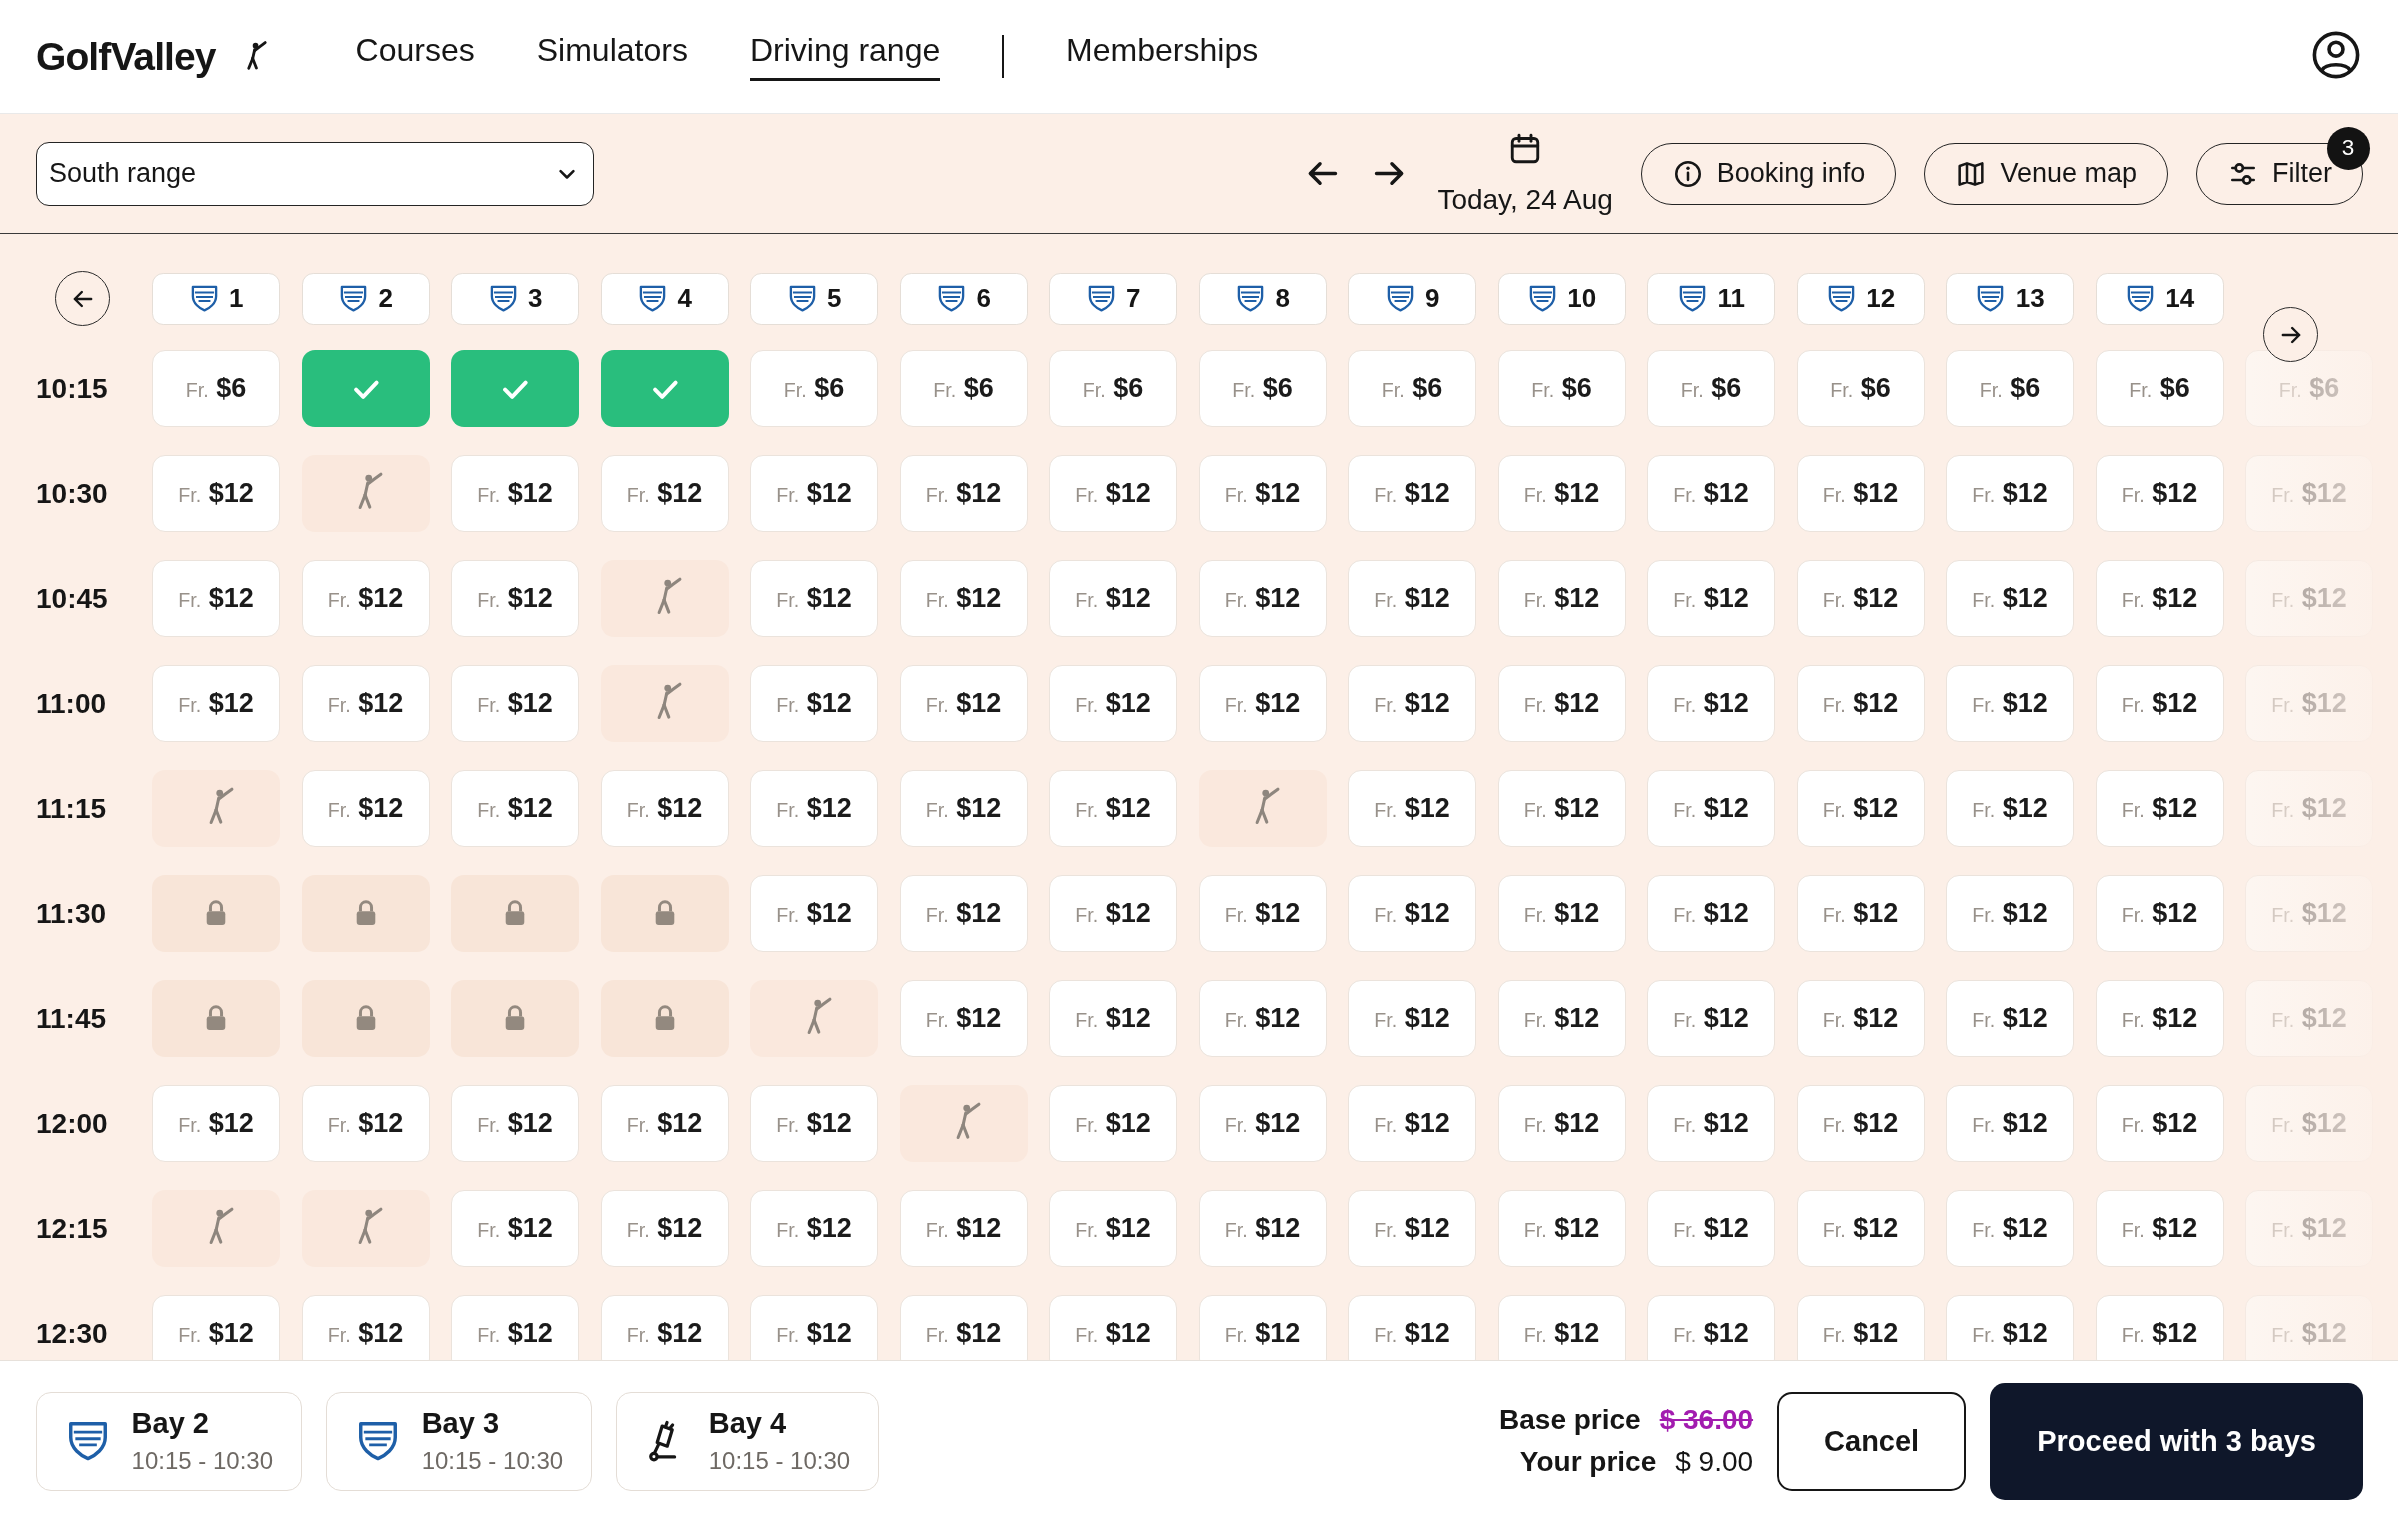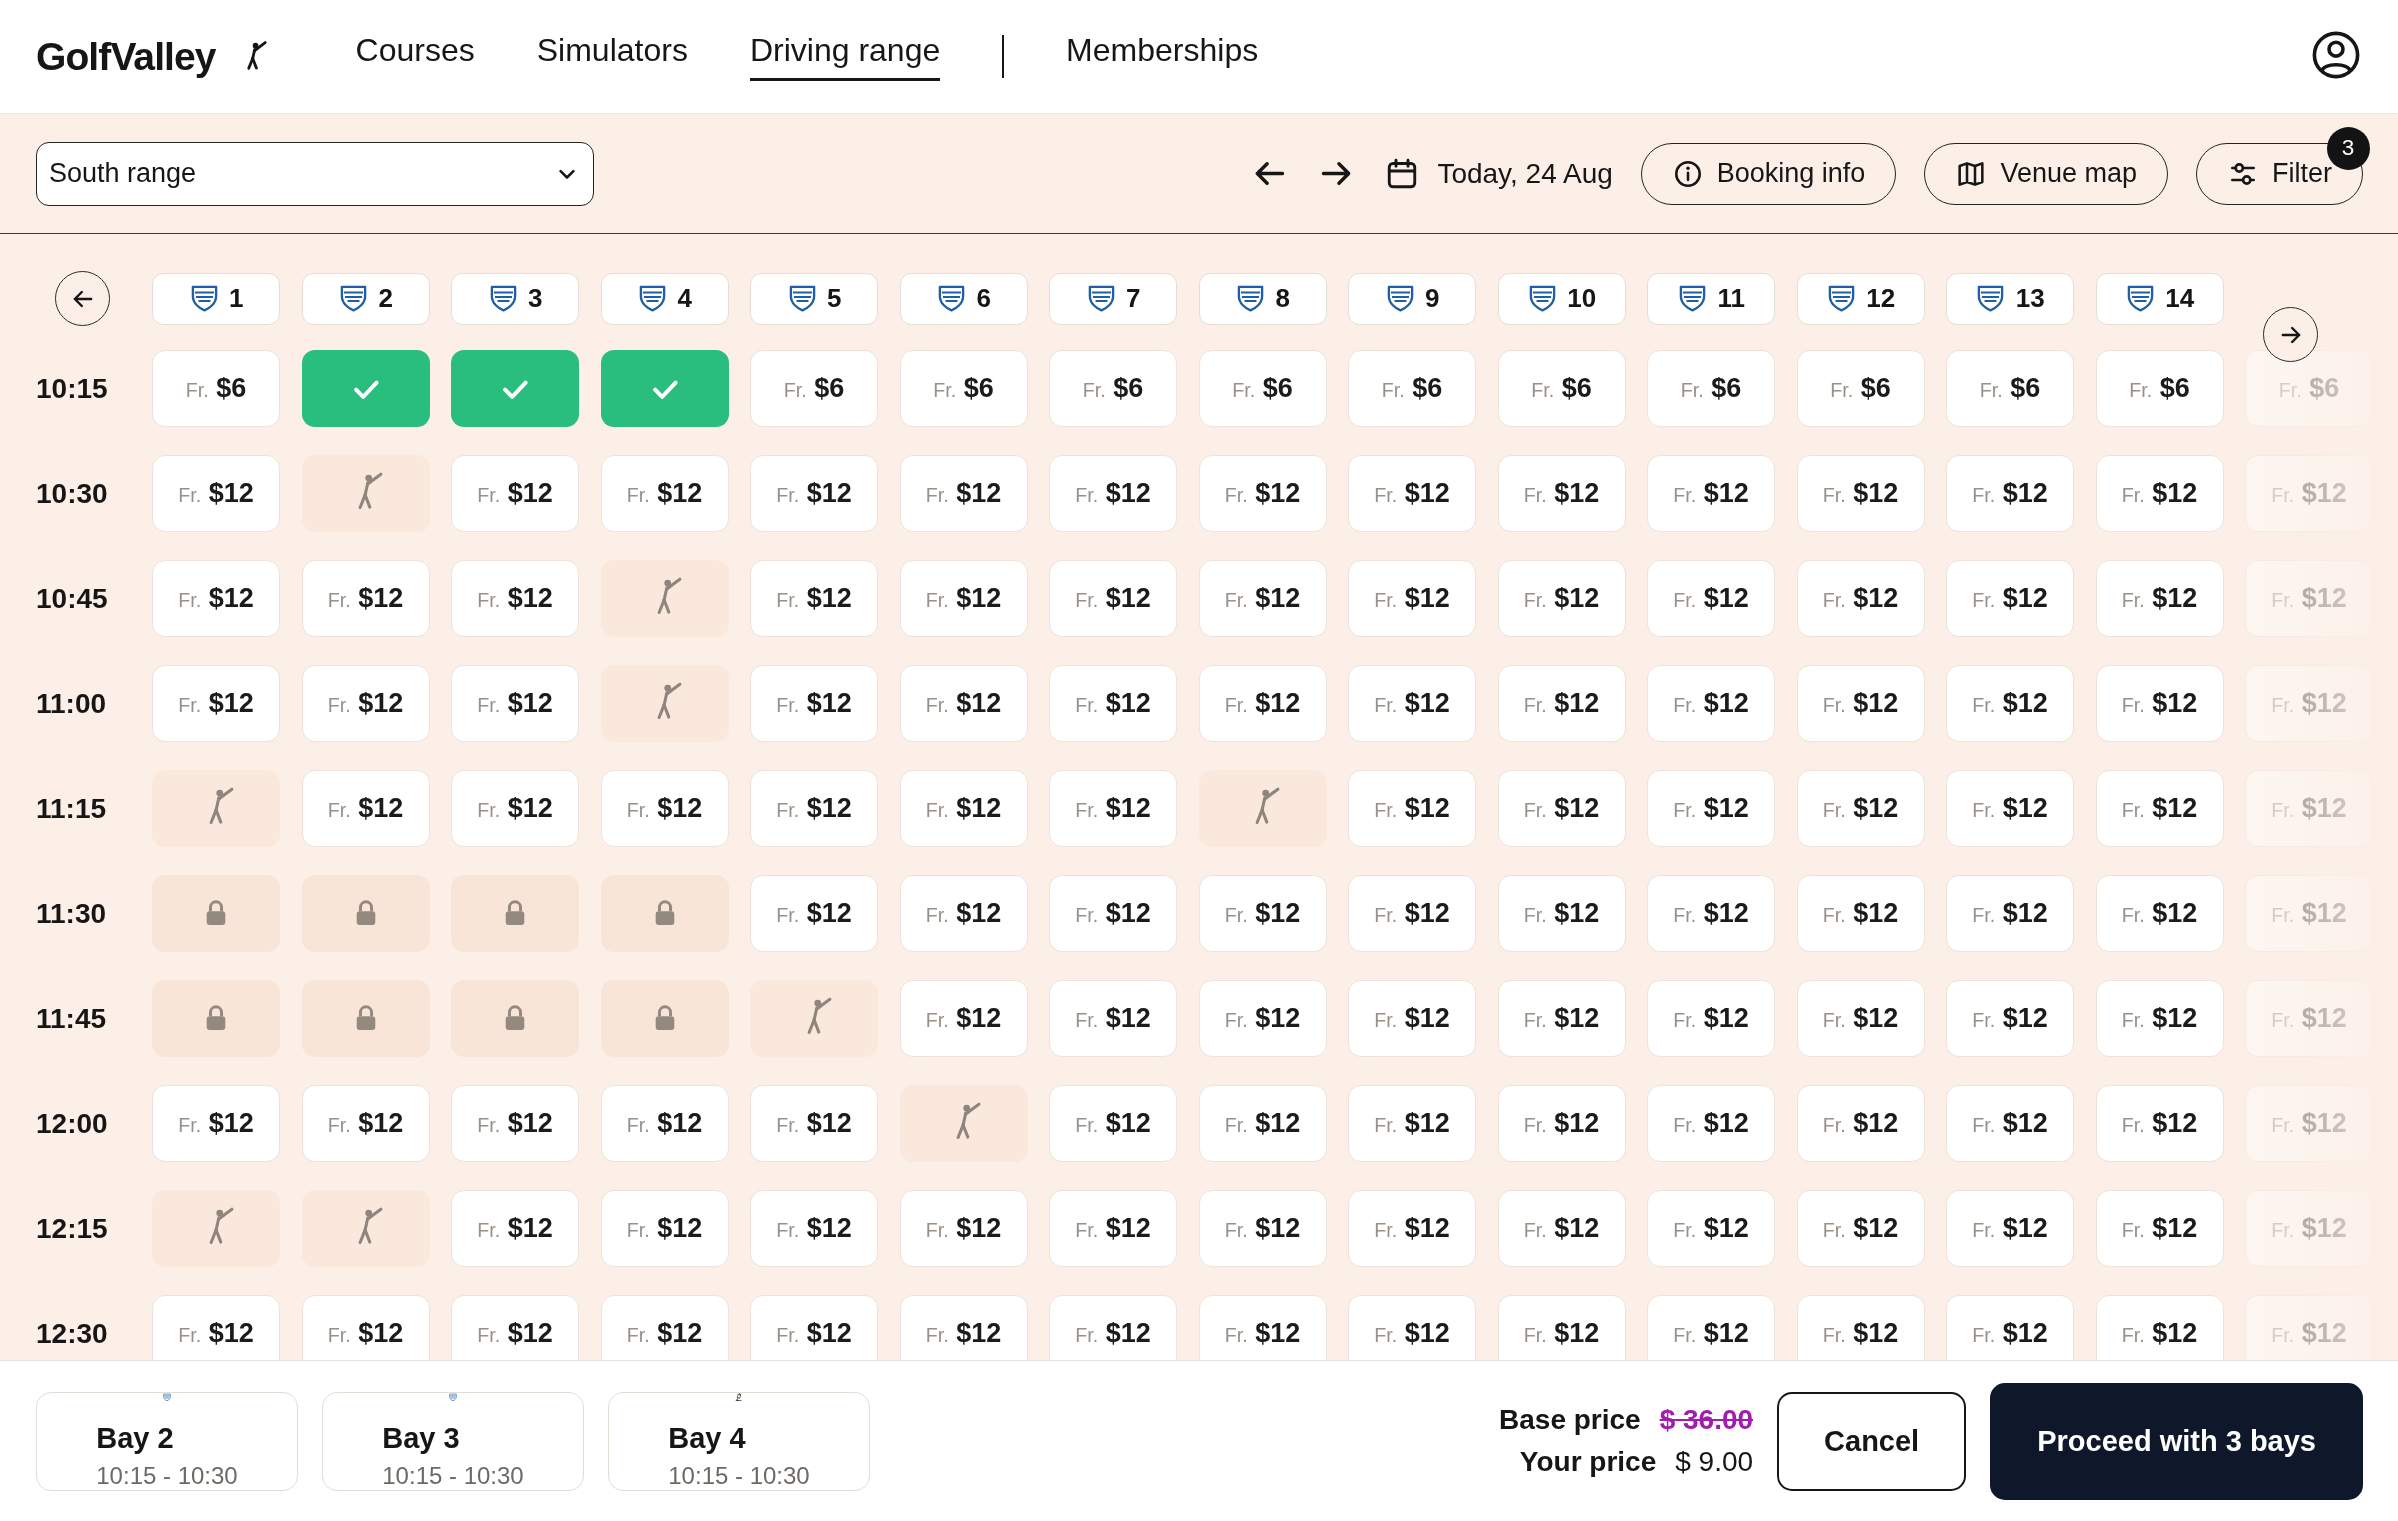--- a/index.html
+++ b/index.html
@@ -24,21 +24,21 @@
     height:120px; display:flex; align-items:center; padding:0 36px;
     border-bottom:1.9px solid #3A3A3A; gap:24px;
   }
   .select {
     width:558px; height:64px; background:#fff; border:1.9px solid #242424; border-radius:13px;
     display:flex; align-items:center; justify-content:space-between; padding:0 12px;
     font-size:27px; cursor:pointer;
   }
   .toolbar-right { margin-left:auto; display:flex; align-items:center; gap:28px; }
   .nav-arrow { background:none; border:none; cursor:pointer; display:flex; align-items:center; }
-  .date { display:flex; align-items:center; gap:17px; font-size:28px; font-weight:500; cursor:pointer; }
+  .date { display:flex; align-items:center; gap:17px; font-size:28px; font-weight:500; cursor:pointer;flex-direction:column; }
   .pill {
     height:62px; border:1.9px solid #242424; border-radius:936px; background:transparent;
     display:flex; align-items:center; gap:13px; padding:0 30px; font-size:27px; font-weight:500;
     position:relative; cursor:pointer; font-family:inherit; color:#161616;
   }
   .badge {
     position:absolute; top:-17px; right:-7.5px; width:43px; height:43px; border-radius:50%;
     background:#131313; color:#fff; display:flex; align-items:center; justify-content:center; font-size:22.5px;
   }
   
@@ -75,21 +75,21 @@
     pointer-events:none;
   }
   
   .bottombar {
     height:161px; background:#fff; border-top:1.9px solid #E7E1DB;
     display:flex; align-items:center; padding:0 36px; gap:24px;
   }
   .cards { display:flex; align-items:center; gap:24px; }
   .sel-card {
     height:99px; border:1.9px solid #E4DDD6; border-radius:15px; background:#fff;
-    display:flex; align-items:center; gap:20.6px; padding:0 28px; min-width:262px;flex-direction:column;
+    display:flex; align-items:center; gap:20.6px; padding:0 28px; min-width:262px;
   }
   .sel-title { font-size:29px; font-weight:700; }
   .sel-sub { font-size:24px; color:#6E6964; margin-top:6.6px; }
   .price-block { margin-left:auto; text-align:right; font-size:28px; line-height:1.5; }
   .price-base-label, .price-your { font-weight:700; }
   .price-base-val { color:#a21caf; text-decoration:line-through; font-weight:700; margin-left:11.2px; }
   .price-your-val { font-weight:400; margin-left:11.2px; }
   .cancel {
     height:99px; padding:0 45px; border:2.8px solid #161616; border-radius:15px; background:#fff;
     font-size:29px; font-weight:700; font-family:inherit; cursor:pointer; color:#161616;

